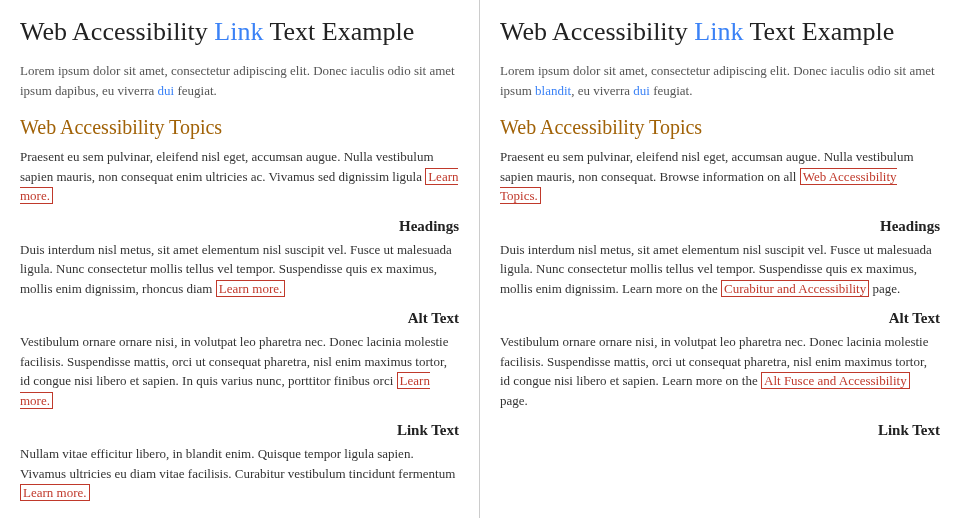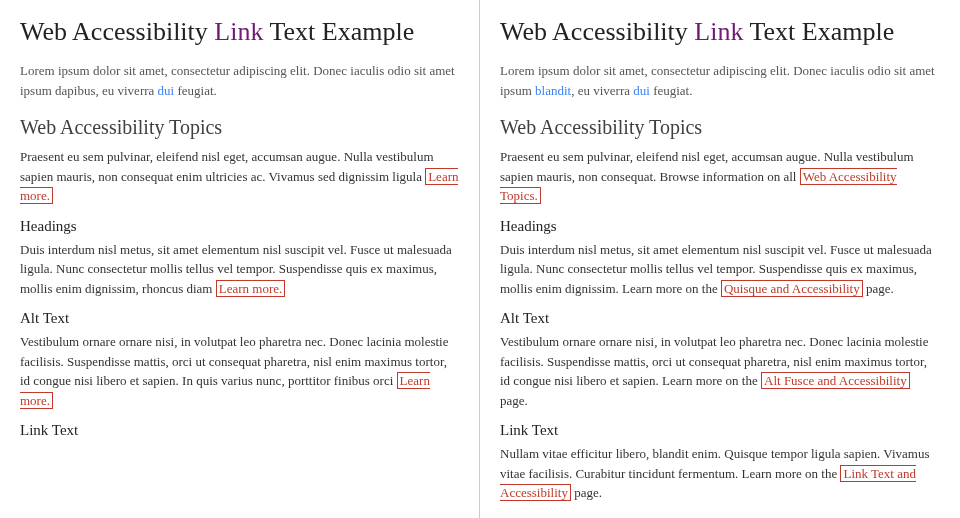--- a/index.html
+++ b/index.html
@@ -23,42 +23,43 @@
       border-right: none;
     }
     .page-title {
       font-size: 26px;
       font-weight: normal;
       color: #222;
       margin-bottom: 14px;
       line-height: 1.2;
     }
     .page-title .link-word {
-      color: #701a75;
+      color: #3b82f6;
     }
     .intro-paragraph {
       color: #555;
       margin-bottom: 16px;
       line-height: 1.5;
     }
     .intro-paragraph .link-word {
       color: #3b82f6;
     }
     .section-title {
       font-size: 20px;
       font-weight: normal;
-      color: #404040;
+      color: #a16207;
       margin-bottom: 8px;
     }
     .section-heading {
       font-size: 15px;
-      font-weight: normal;
+      font-weight: bold;
       color: #222;
       margin-bottom: 5px;
       margin-top: 12px;
+      text-align: right;
     }
     .section-body {
       line-height: 1.5;
       color: #333;
       margin-bottom: 4px;
     }
     .link-box {
       color: #c0392b;
       border: 1px solid #c0392b;
       padding: 0 2px;
@@ -96,51 +97,51 @@
 
     <div class="section-block">
       <h3 class="section-heading">Alt Text</h3>
       <p class="section-body">
         Vestibulum ornare ornare nisi, in volutpat leo pharetra nec. Donec lacinia molestie facilisis. Suspendisse mattis, orci ut consequat pharetra, nisl enim maximus tortor, id congue nisi libero et sapien. In quis varius nunc, porttitor finibus orci <a class="link-box">Learn more.</a>
       </p>
     </div>
 
     <div class="section-block">
       <h3 class="section-heading">Link Text</h3>
+      <p class="section-body">
+        Nullam vitae efficitur libero, in blandit enim. Quisque tempor ligula sapien. Vivamus ultricies eu diam vitae facilisis. Curabitur vestibulum tincidunt fermentum <a class="link-box">Learn more.</a>
+      </p>
     </div>
   </div>
 
   <div class="panel">
     <h1 class="page-title">
       Web Accessibility <span class="link-word">Link</span> Text Example
     </h1>
     <p class="intro-paragraph">
       Lorem ipsum dolor sit amet, consectetur adipiscing elit. Donec iaculis odio sit amet ipsum <span class="link-word">blandit</span>, eu viverra <span class="link-word">dui</span> feugiat.
     </p>
 
     <h2 class="section-title">Web Accessibility Topics</h2>
     <p class="section-body">
       Praesent eu sem pulvinar, eleifend nisl eget, accumsan augue. Nulla vestibulum sapien mauris, non consequat. Browse information on all <a class="link-box">Web Accessibility Topics.</a>
     </p>
 
     <div class="section-block">
       <h3 class="section-heading">Headings</h3>
       <p class="section-body">
-        Duis interdum nisl metus, sit amet elementum nisl suscipit vel. Fusce ut malesuada ligula. Nunc consectetur mollis tellus vel tempor. Suspendisse quis ex maximus, mollis enim dignissim. Learn more on the <a class="link-box">Quisque and Accessibility</a> page.
+        Duis interdum nisl metus, sit amet elementum nisl suscipit vel. Fusce ut malesuada ligula. Nunc consectetur mollis tellus vel tempor. Suspendisse quis ex maximus, mollis enim dignissim. Learn more on the <a class="link-box">Curabitur and Accessibility</a> page.
       </p>
     </div>
 
     <div class="section-block">
       <h3 class="section-heading">Alt Text</h3>
       <p class="section-body">
         Vestibulum ornare ornare nisi, in volutpat leo pharetra nec. Donec lacinia molestie facilisis. Suspendisse mattis, orci ut consequat pharetra, nisl enim maximus tortor, id congue nisi libero et sapien. Learn more on the <a class="link-box">Alt Fusce and Accessibility</a> page.
       </p>
     </div>
 
     <div class="section-block">
       <h3 class="section-heading">Link Text</h3>
-      <p class="section-body">
-        Nullam vitae efficitur libero, blandit enim. Quisque tempor ligula sapien. Vivamus vitae facilisis. Curabitur tincidunt fermentum. Learn more on the <a class="link-box">Link Text and Accessibility</a> page.
-      </p>
     </div>
   </div>
 
 </div>
 
 </body></html>

